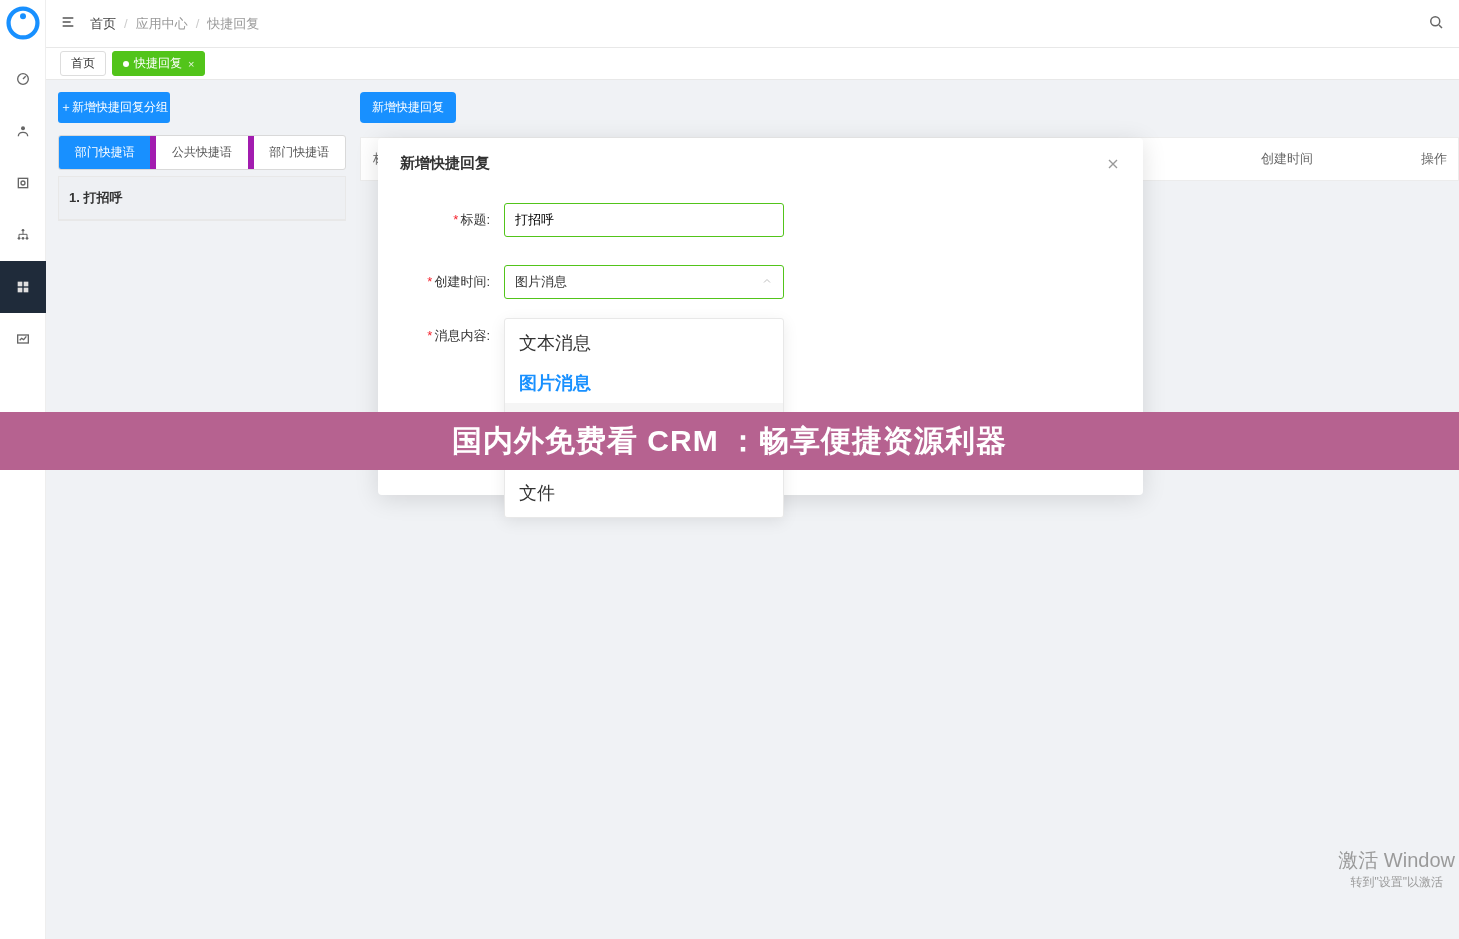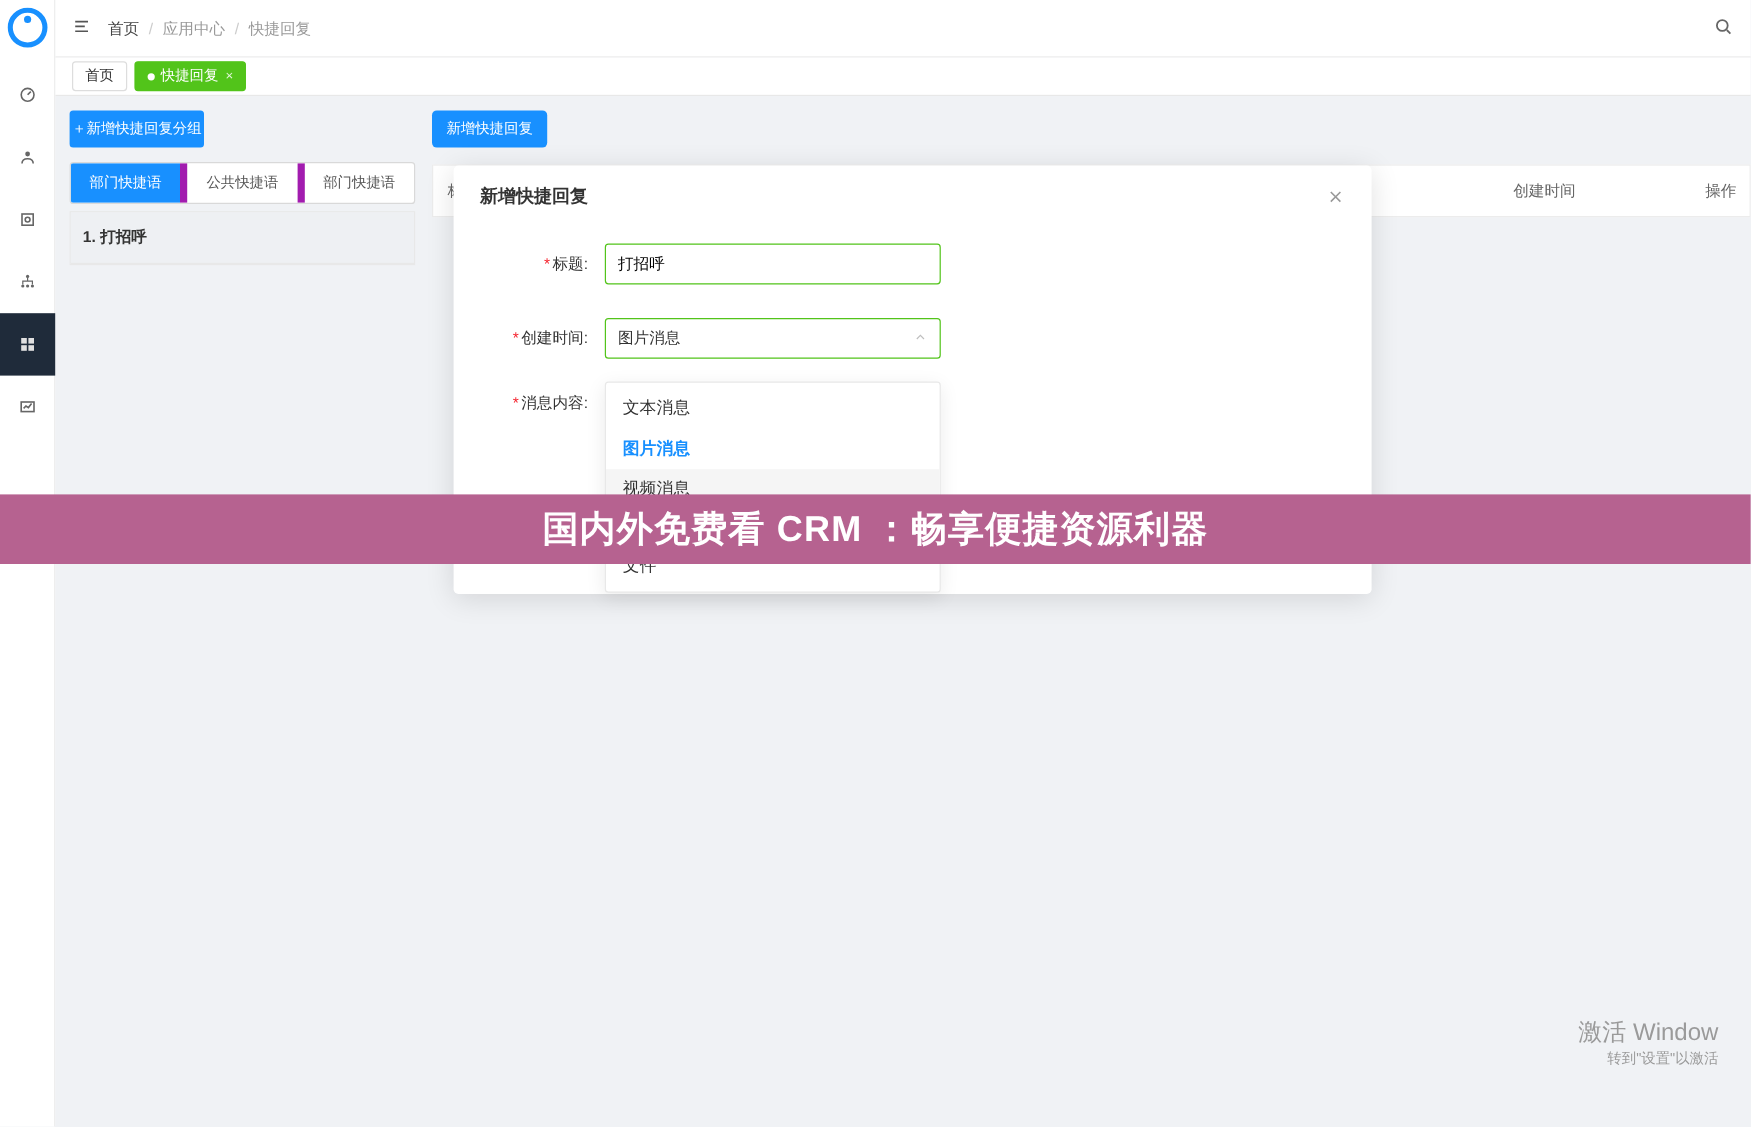--- a/index.html
+++ b/index.html
@@ -249,21 +249,21 @@
     width: 280px;
     background: #fff;
     border: 1px solid #e8e8e8;
     box-shadow: 0 4px 16px rgba(0,0,0,.08);
     border-radius: 3px;
     z-index: 20;
     padding: 4px 0;
   }
   .dd-opt {
     padding: 8px 14px;
-    font-size: 14px;
+    font-size: 18px;
     cursor: pointer;
     color: #333;
   }
   .dd-opt.selected { color: #1890ff; font-weight: bold; }
   .dd-opt.hover { background: #f5f5f5; }
 
   .modal-footer {
     display: flex;
     justify-content: flex-end;
     padding: 12px 22px 2px 22px;
@@ -296,22 +296,22 @@
     display: flex;
     align-items: center;
     justify-content: center;
     letter-spacing: 1px;
     z-index: 50;
   }
 
   
   .watermark {
     position: absolute;
-    right: 27px; bottom: 48px;
-    text-align: right;
+    right: 4px; bottom: 48px;
+    text-align: center;
     color: #9a9a9a;
     z-index: 2;
   }
   .watermark .l1 { font-size: 20px; }
   .watermark .l2 { font-size: 12px; }
 </style>
 </head>
 <body>
 
 <div class="sidebar">

